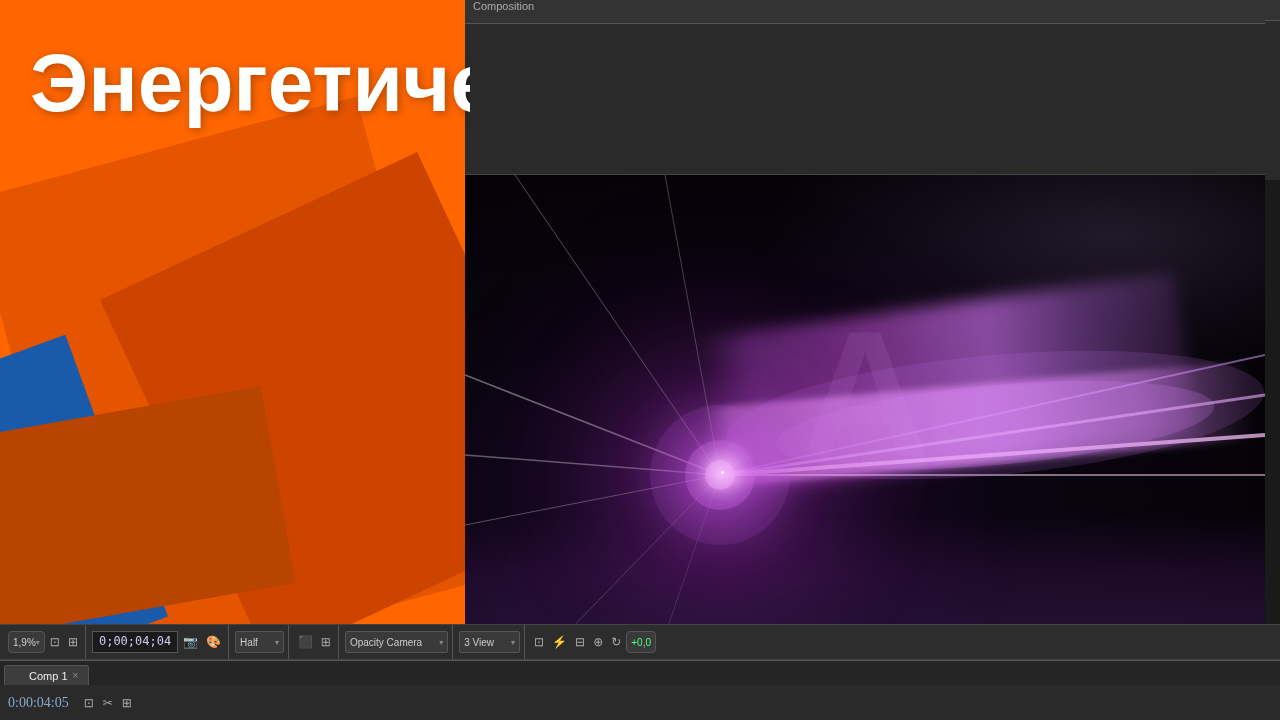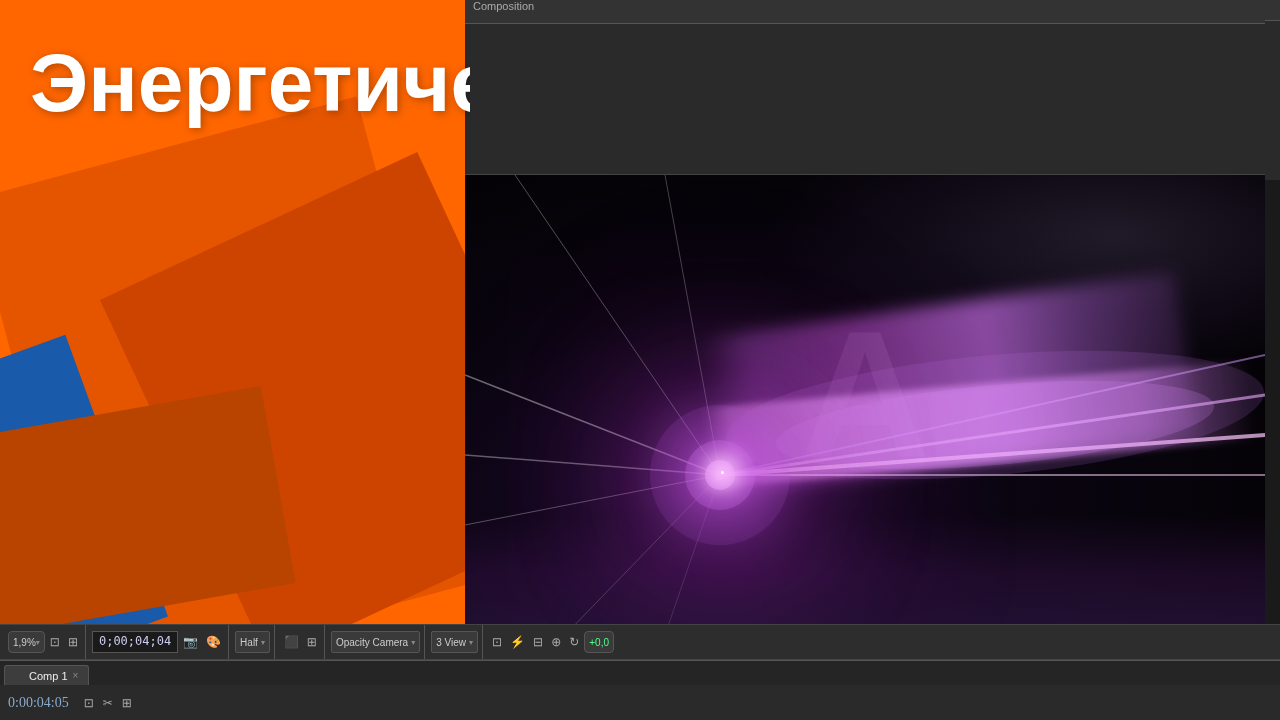--- a/index.html
+++ b/index.html
@@ -313,21 +313,21 @@
     .tb-dropdown {
       background: #3a3a3a;
       border: 1px solid #555;
       color: #ccc;
       font-size: 10px;
       padding: 2px 4px;
       cursor: pointer;
       border-radius: 2px;
       display: flex;
       align-items: center;
-      gap: 3px;
+      gap: 17px;
       height: 22px;
     }
 
     .dropdown-arrow {
       font-size: 8px;
       color: #888;
     }
 
     .tb-icon-btn {
       background: none;

